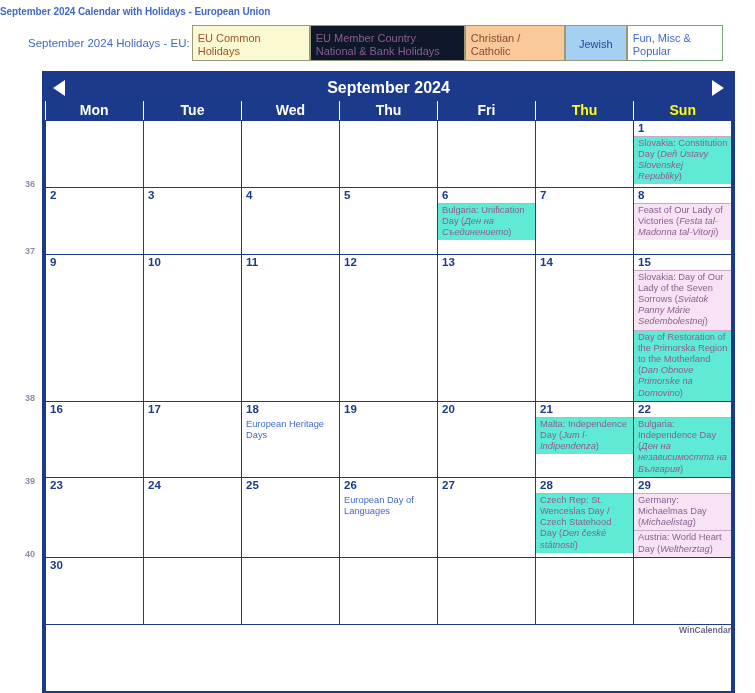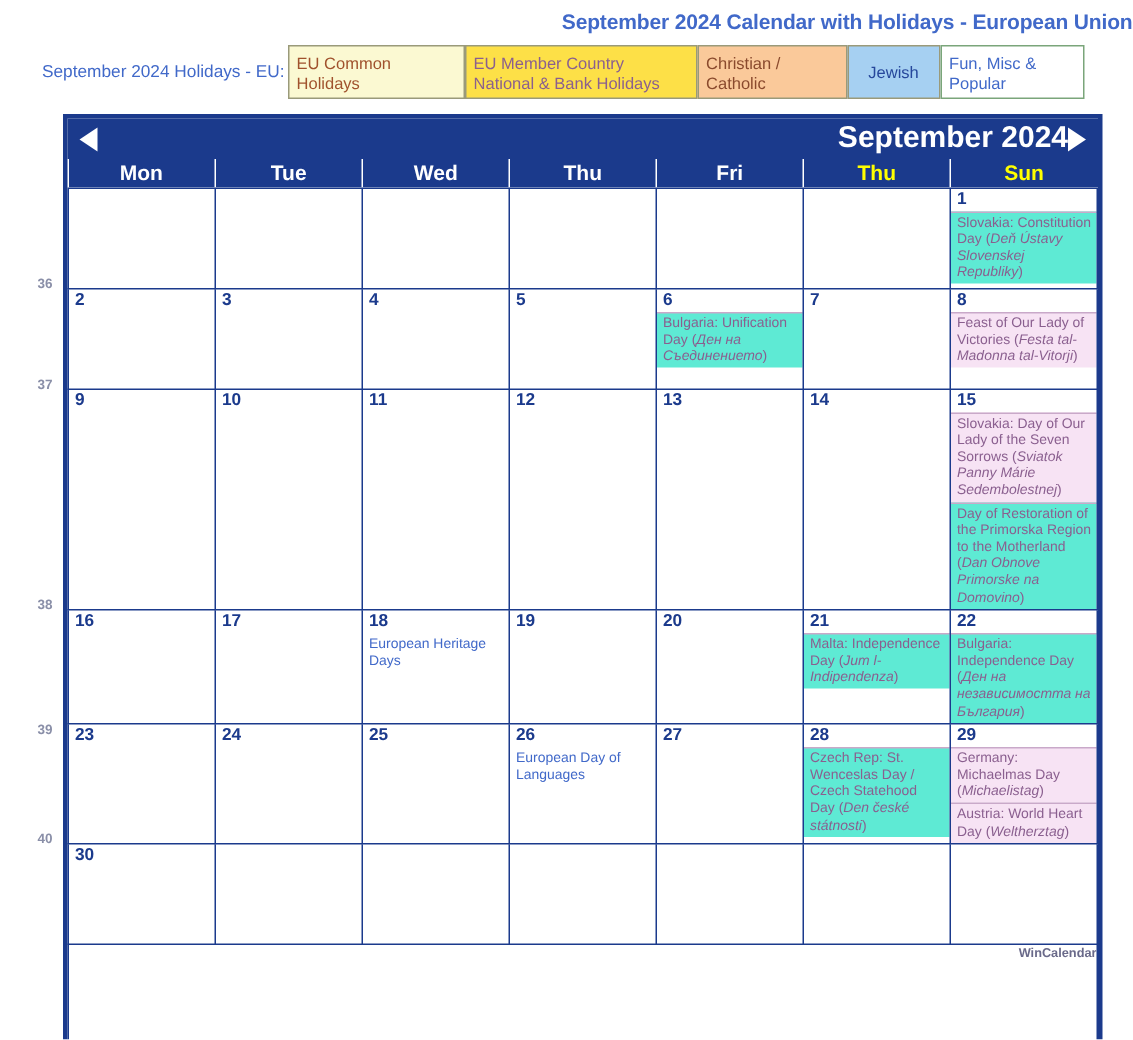--- a/index.html
+++ b/index.html
@@ -6,23 +6,23 @@
   html, body {
     margin: 0; padding: 0;
     width: 755px; height: 693px;
     background: #ffffff;
     font-family: "Liberation Sans", sans-serif;
   }
   .page { position: relative; width: 755px; height: 693px; background:#fff; overflow:hidden; }
 
   
   .title {
-    text-align: right;
+    text-align: left;
     color: #4169c9;
-    font-size: 14px;
+    font-size: 10px;
     font-weight: bold;
     padding-top: 6px;
     letter-spacing: -0.1px;
   }
 
   
   .legend-row {
     display: flex;
     align-items: stretch;
     margin-top: 8px;
@@ -39,21 +39,21 @@
   }
   .legend-box {
     border: 1px solid #9a9a7a;
     font-size: 11px;
     line-height: 13px;
     padding: 3px 5px 0 5px;
     display: flex;
     align-items: center;
   }
   .lg-eu      { background:#fbf9d2; color:#a0522d; width: 118px; }
-  .lg-member  { background:#fde047; color:#8a5f8f; width: 155px; }
+  .lg-member  { background:#0f172a; color:#8a5f8f; width: 155px; }
   .lg-christ  { background:#fac99a; color:#8a4a2d; width: 100px; }
   .lg-jewish  { background:#a6d0f2; color:#26479b; width: 62px; justify-content:center; }
   .lg-fun     { background:#ffffff; color:#4169c9; width: 96px; border-color:#7aa57a; }
 
   
   .cal-wrap {
     position: relative;
     margin: 10px 20px 0 20px;
   }
   .weekcol {
@@ -72,22 +72,22 @@
     background: #1b3a8c;
     color: #ffffff;
     height: 27px;
     display: flex;
     align-items: center;
     justify-content: space-between;
     padding: 0 8px;
   }
   .monthbar .mtitle {
     flex: 1;
-    text-align: right;
-    font-size: 20px;
+    text-align: center;
+    font-size: 16px;
     font-weight: bold;
   }
   .arrow {
     width: 0; height: 0;
     cursor: pointer;
   }
   .arrow-l { border-top: 8px solid transparent; border-bottom: 8px solid transparent; border-right: 12px solid #ffffff; }
   .arrow-r { border-top: 8px solid transparent; border-bottom: 8px solid transparent; border-left: 12px solid #ffffff; }
 
   

